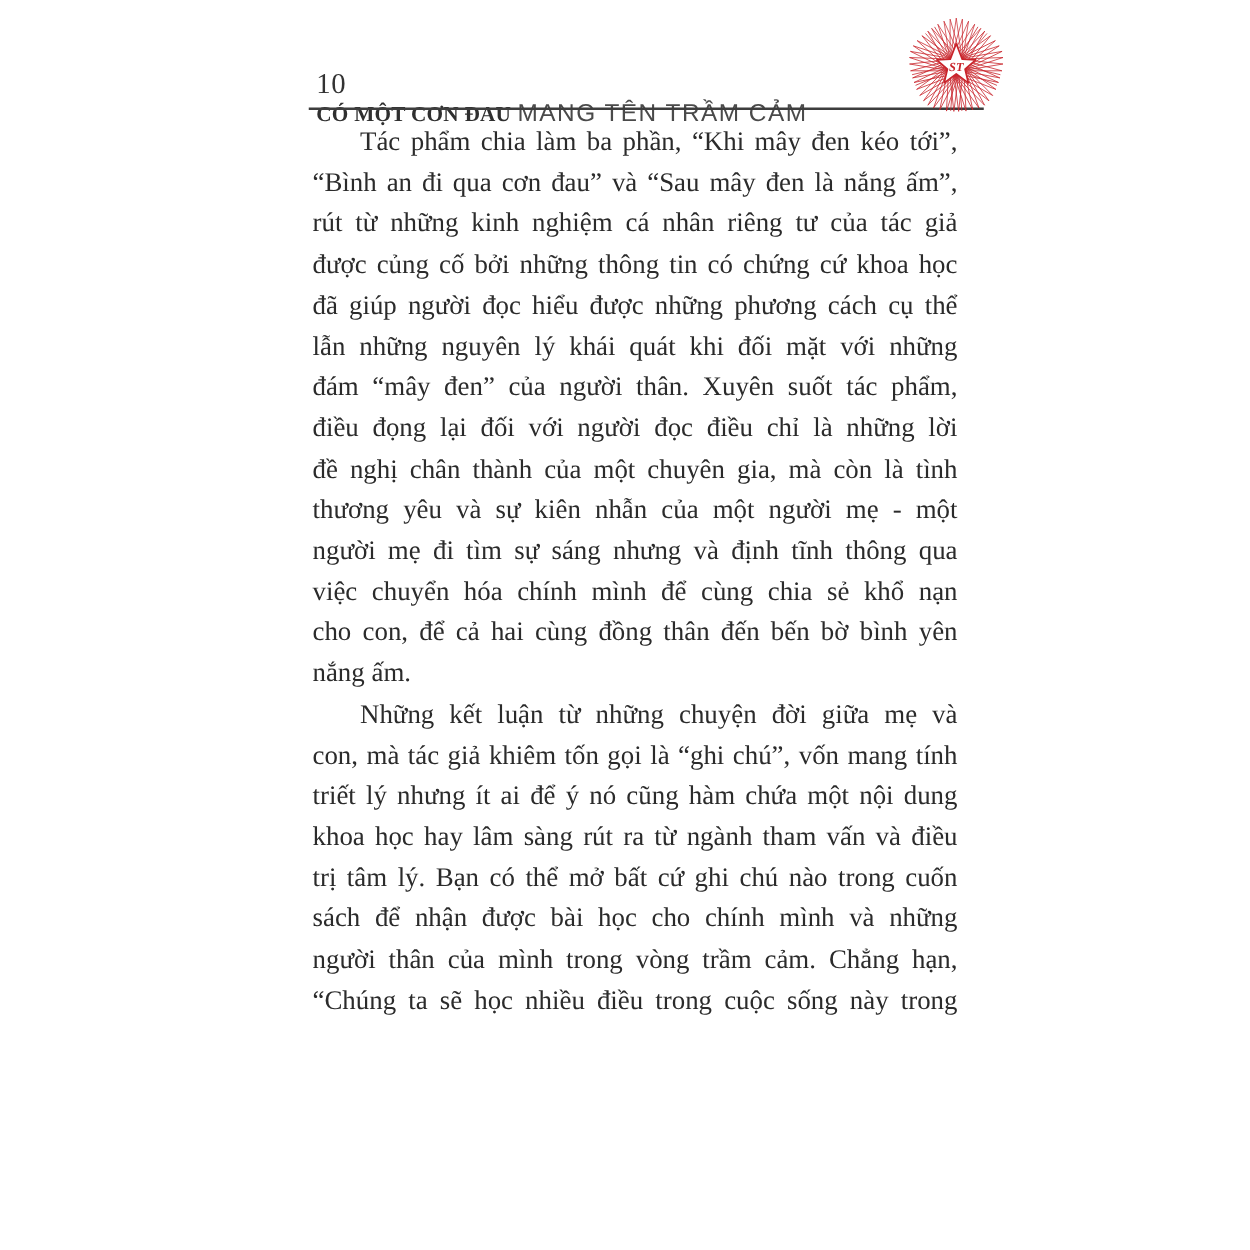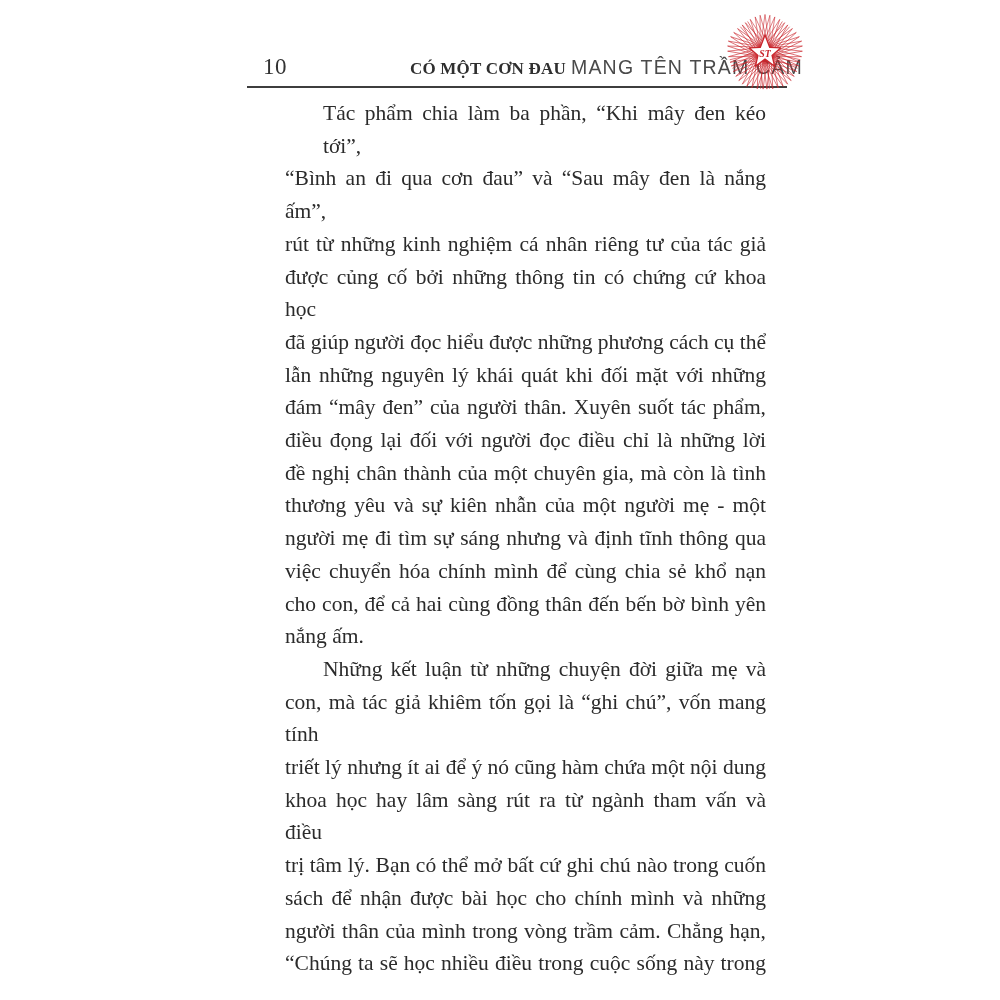--- a/index.html
+++ b/index.html
@@ -8,26 +8,27 @@
     position: relative;
     width: 1000px;
     height: 1000px;
     background: #ffffff;
     overflow: hidden;
     font-family: "Liberation Serif", "DejaVu Serif", serif;
   }
   
   .header-row {
     position: absolute;
-    left: 263px;
+    left: 253px;
     top: 54px;
     width: 540px;
     display: flex;
     justify-content: space-between;
     align-items: baseline;
+    flex-direction: column;
   }
   .page-number {
     font-size: 23px;
     color: #333333;
     letter-spacing: 0.5px;
   }
   .running-title {
     white-space: nowrap;
     text-align: right;
   }
@@ -70,21 +71,20 @@
     top: 97px;
     width: 516px;
     font-size: 21.5px;
     line-height: 32.7px;
     color: #2b2b2b;
   }
   .line {
     text-align: justify;
     text-align-last: justify;
     white-space: normal;
-    margin-left: 35px;
   }
   .line.last { text-align-last: left; }
   .line.indent { padding-left: 38px; }
 </style>
 </head>
 <body>
 
 <div class="page">
 
   <div class="header-row">

